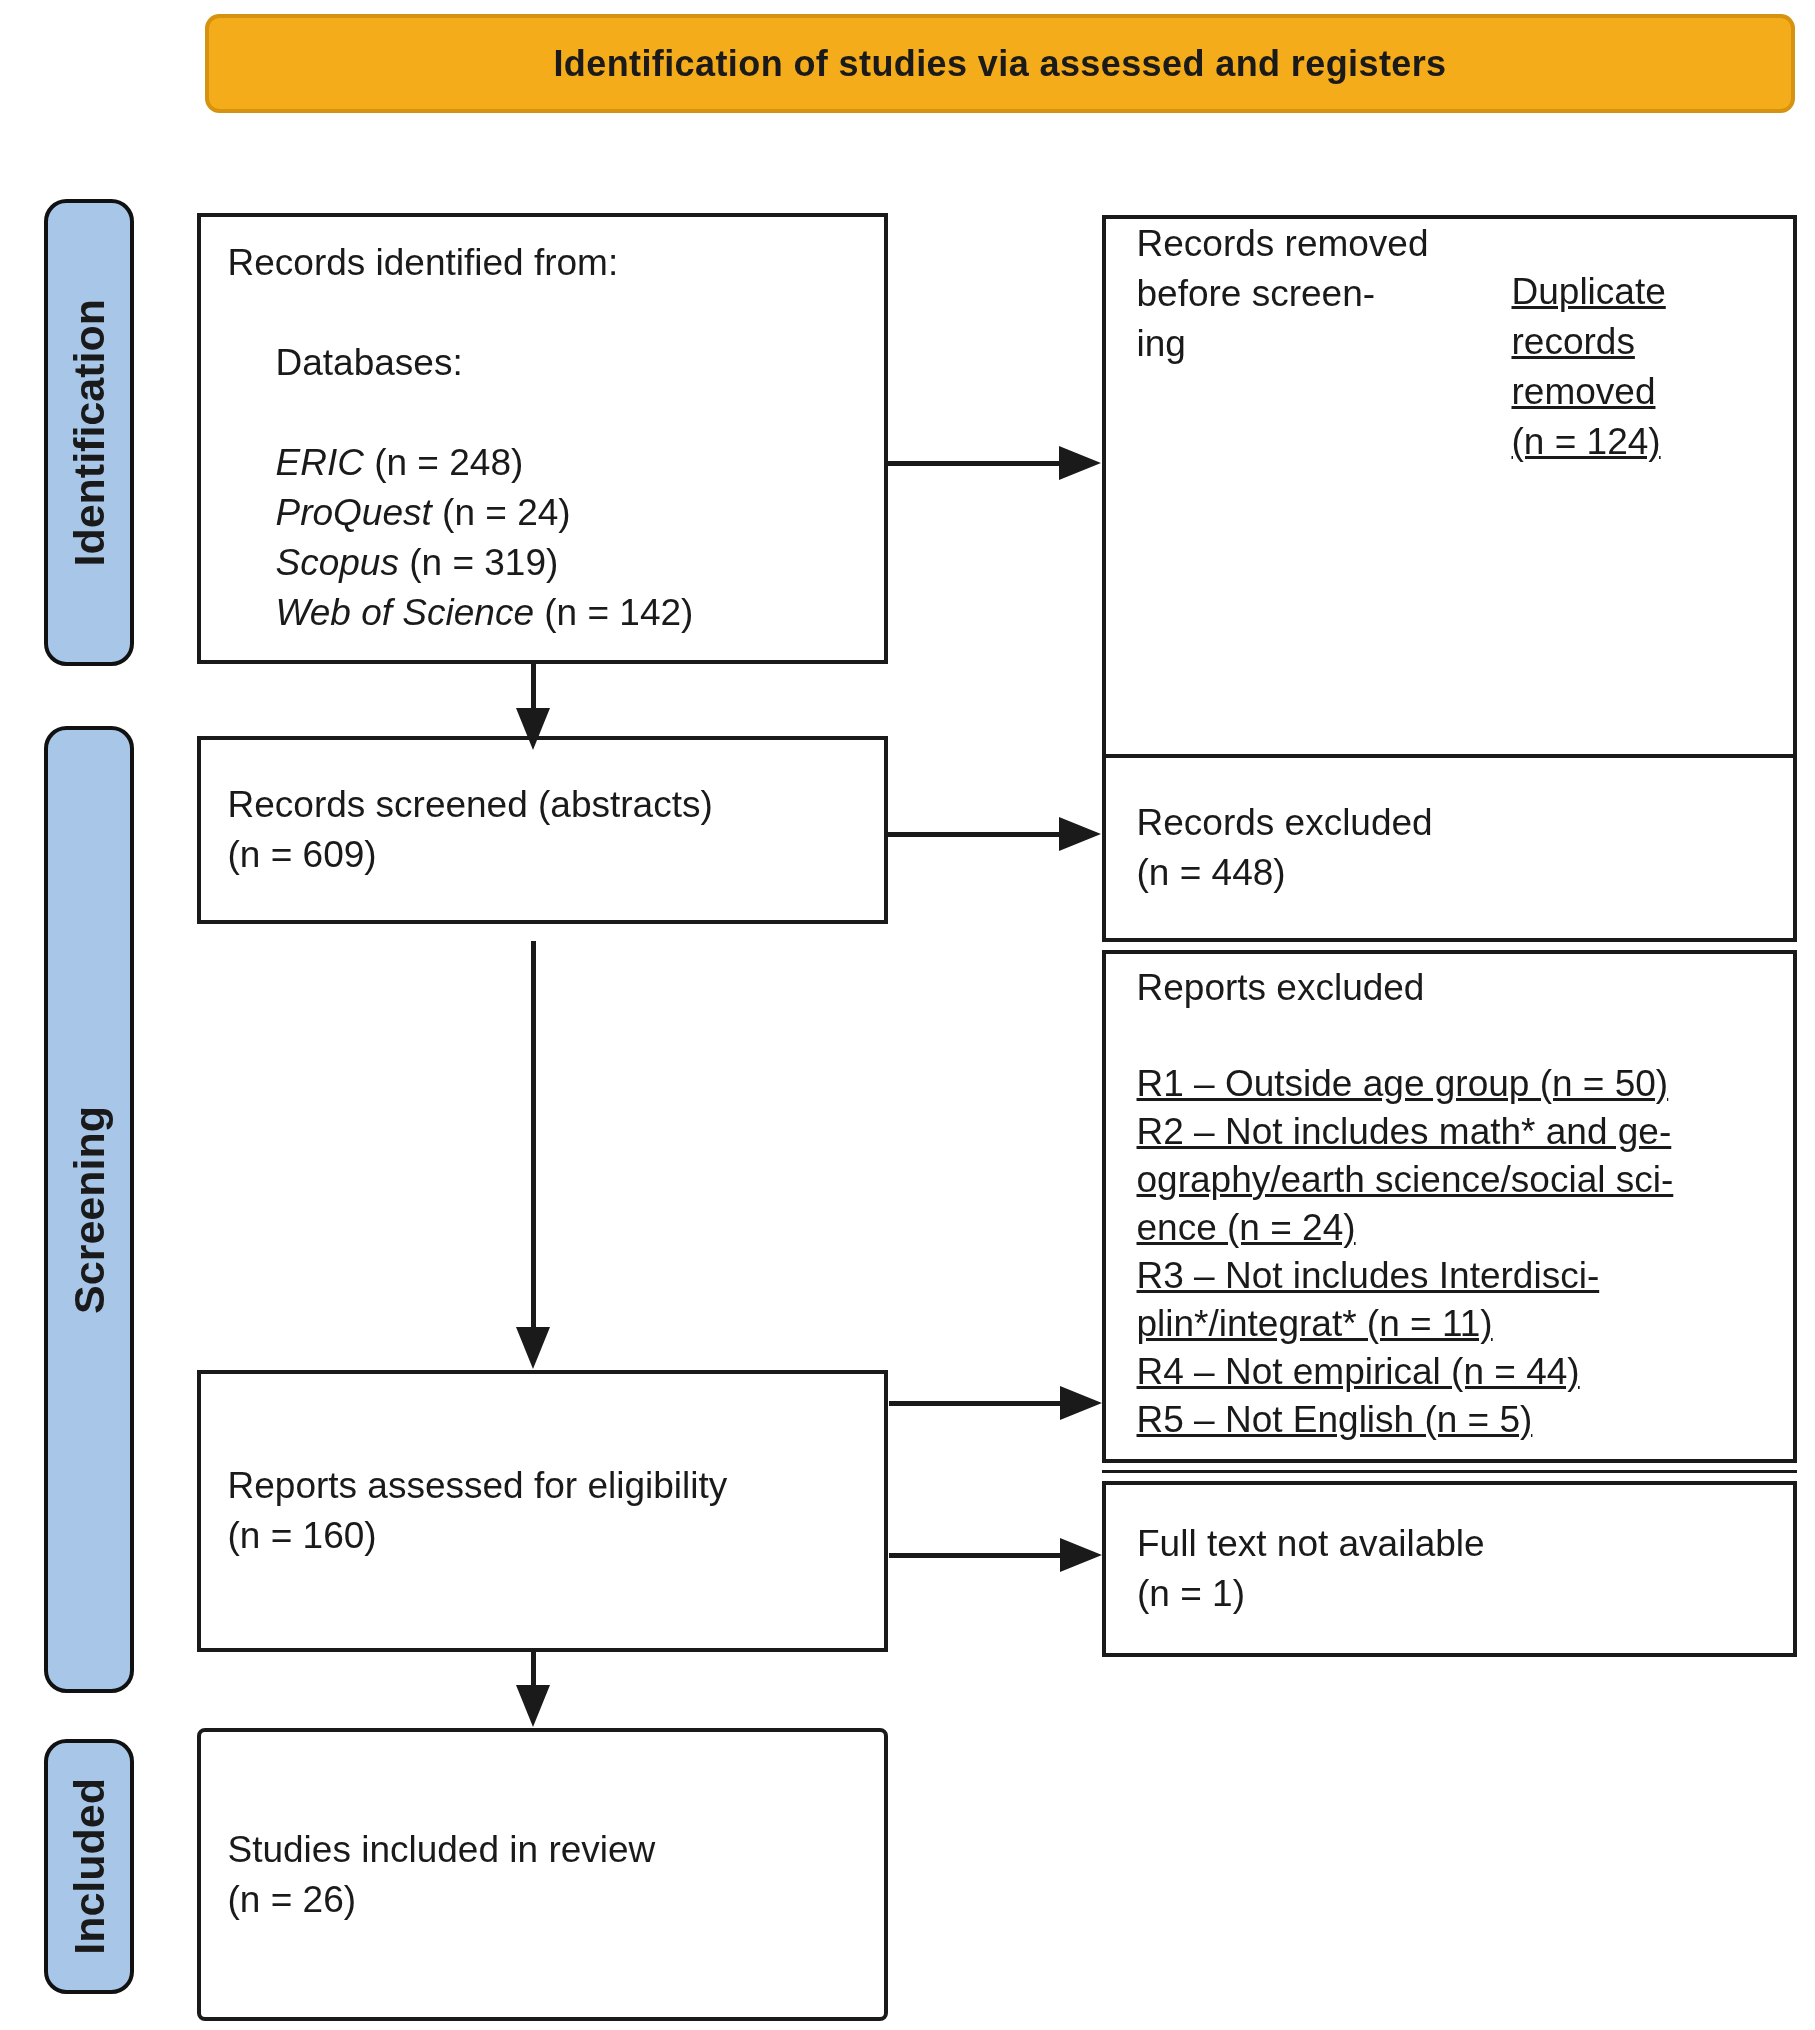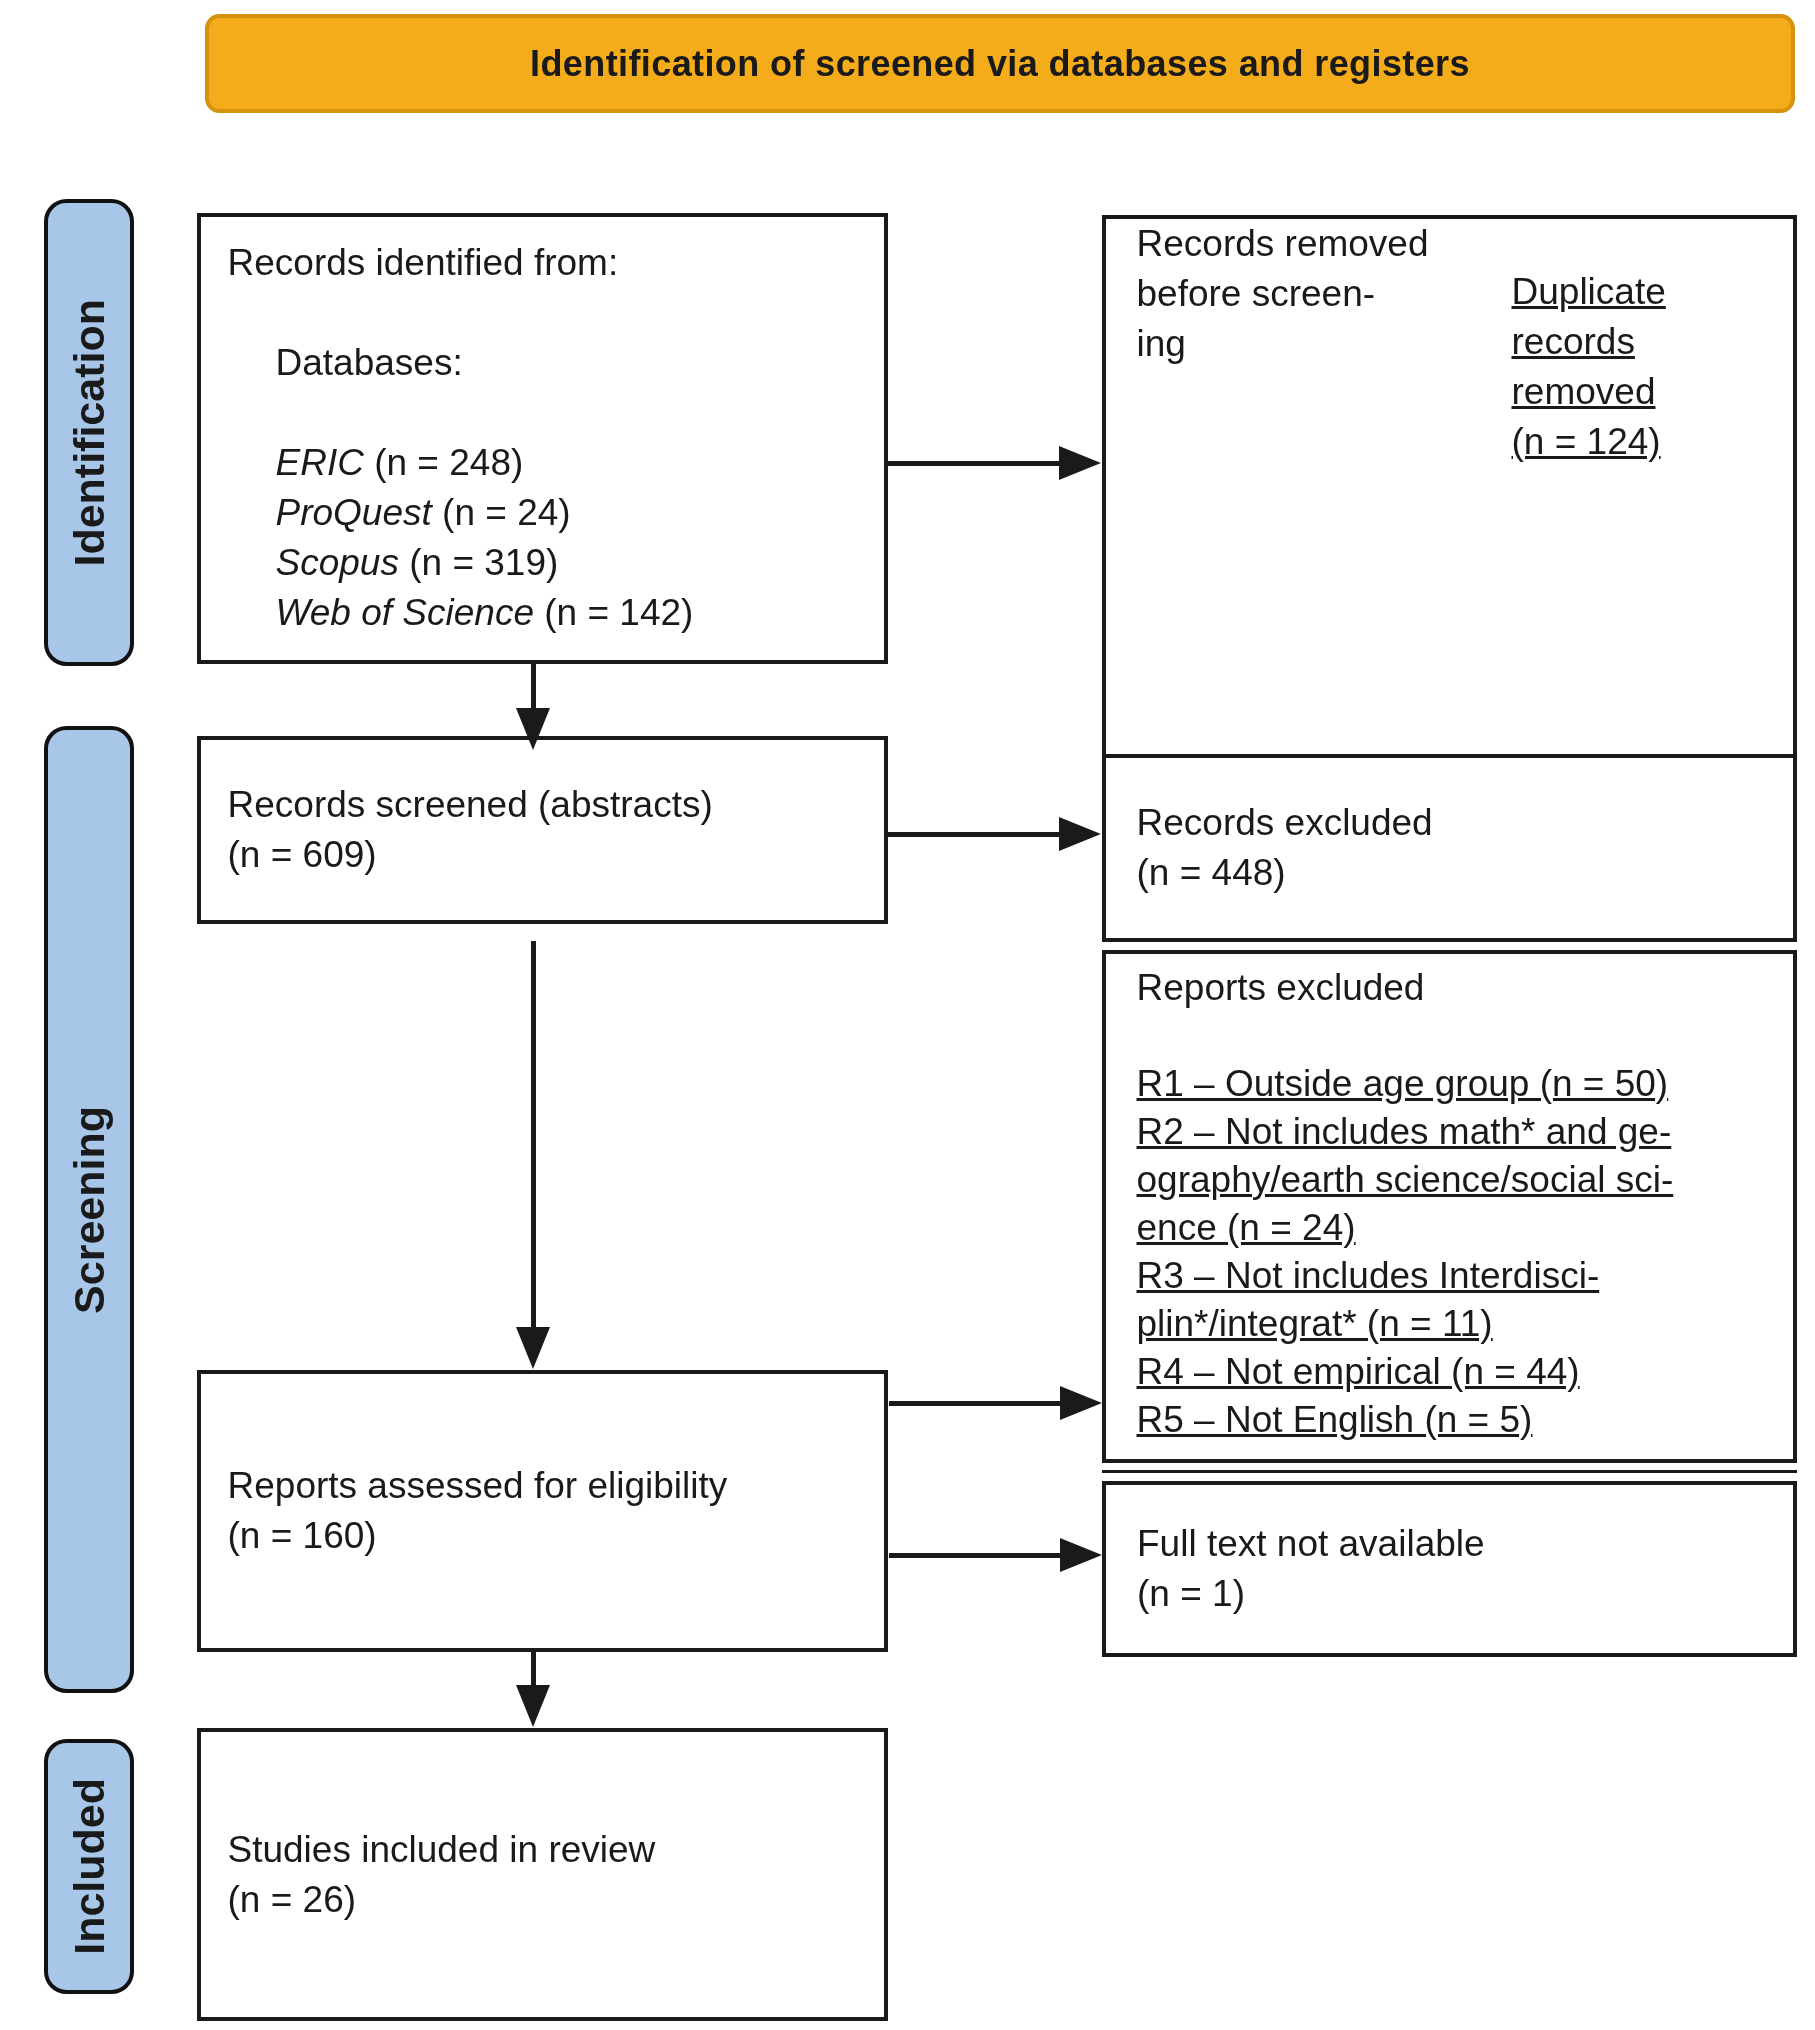--- a/index.html
+++ b/index.html
@@ -39,21 +39,21 @@
   .box{
     position:absolute;background:#ffffff;border:4px solid var(--ink);
     box-sizing:border-box;font-size:37px;line-height:50px;
   }
   .col-left{left:197px;width:691px;}
   .col-right{left:1102px;width:695px;}
 
   .box.records-identified{top:213px;height:451px;padding:21px 24px 0 26.5px;}
   .box.records-screened{top:736px;height:188px;display:flex;flex-direction:column;justify-content:center;padding:0 24px 0 26.5px;}
   .box.reports-assessed{top:1370px;height:282px;display:flex;flex-direction:column;justify-content:center;padding:0 24px 0 26.5px;}
-  .box.studies-included{top:1728px;height:293px;display:flex;flex-direction:column;justify-content:center;padding:0 24px 0 26.5px;}
+  .box.studies-included{top:1728px;height:293px;display:flex;flex-direction:column;justify-content:center;padding:0 24px 0 26.5px;border-radius:8px;}
 
   .box.records-removed{top:215px;height:549px;display:flex;flex-direction:row;justify-content:center;padding:0 24px 0 30.5px;}
   .box.records-excluded{top:754px;height:188px;display:flex;flex-direction:column;justify-content:center;padding:0 24px 0 30.5px;}
   .box.reports-excluded{top:950px;height:513px;padding:9.6px 22.5px 0 30.5px;line-height:48px;}
   .box.full-text{top:1481px;height:176px;display:flex;flex-direction:column;justify-content:center;padding:0 24px 0 31px;}
 
   .multiline{white-space:pre-line;}
   .indent-1{margin-left:48px;}
   .gap-top{margin-top:50px;}
   .gap-top-sm{margin-top:48px;text-decoration:underline;}
@@ -82,21 +82,21 @@
   .arrow-down-identified{left:516px;top:663px;height:87px;}
   .arrow-down-screened{left:516px;top:941px;height:428px;}
   .arrow-down-assessed{left:516px;top:1652px;height:75px;}
 </style>
 </head>
 <body>
 
 <div class="diagram">
 
   <div class="banner">
-    <span>Identification of screened via databases and registers</span>
+    <span>Identification of studies via assessed and registers</span>
   </div>
 
   <div class="stage identification">
     <span>Identification</span>
   </div>
   <div class="stage screening">
     <span>Screening</span>
   </div>
   <div class="stage included">
     <span>Included</span>

